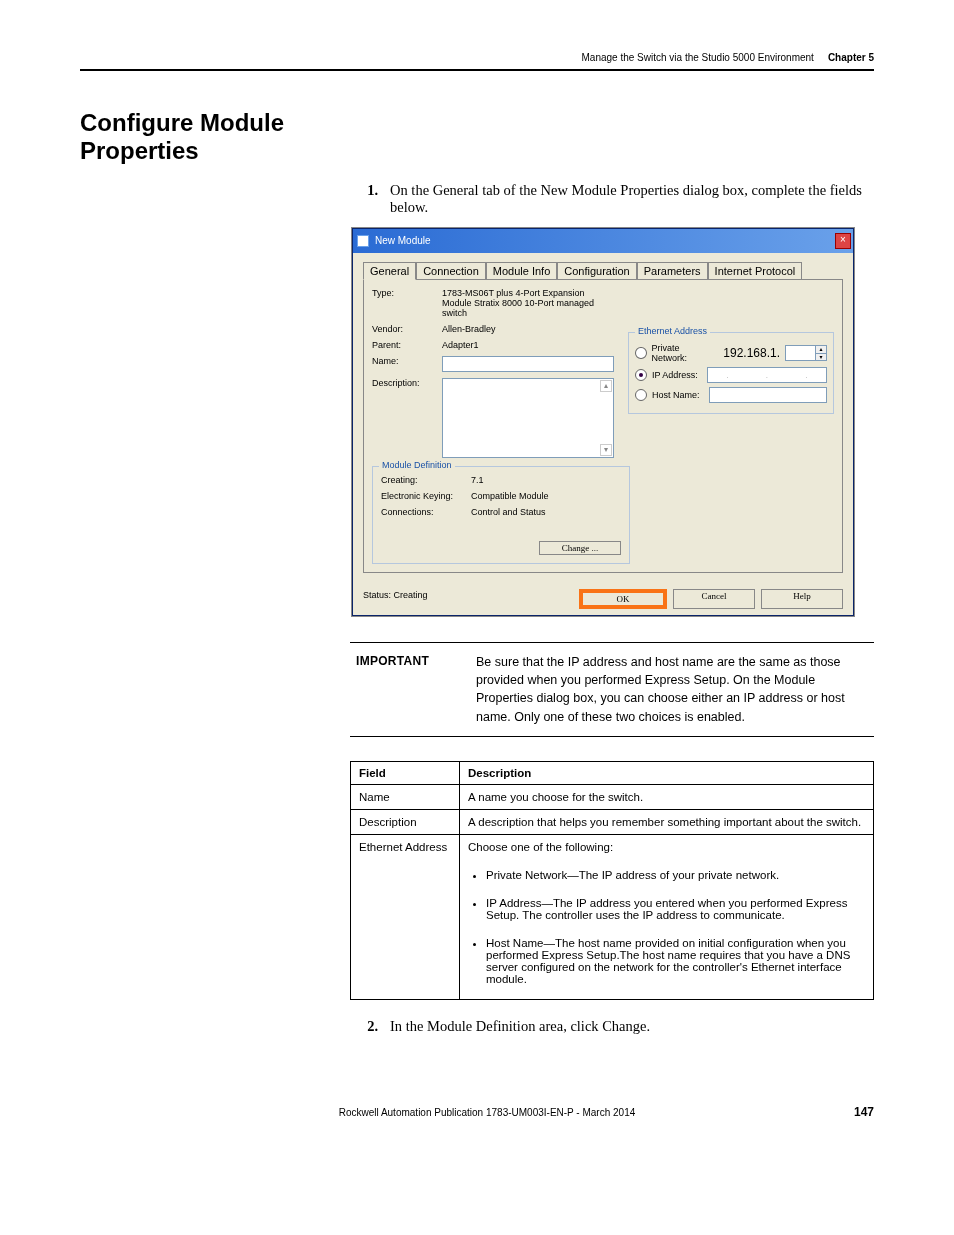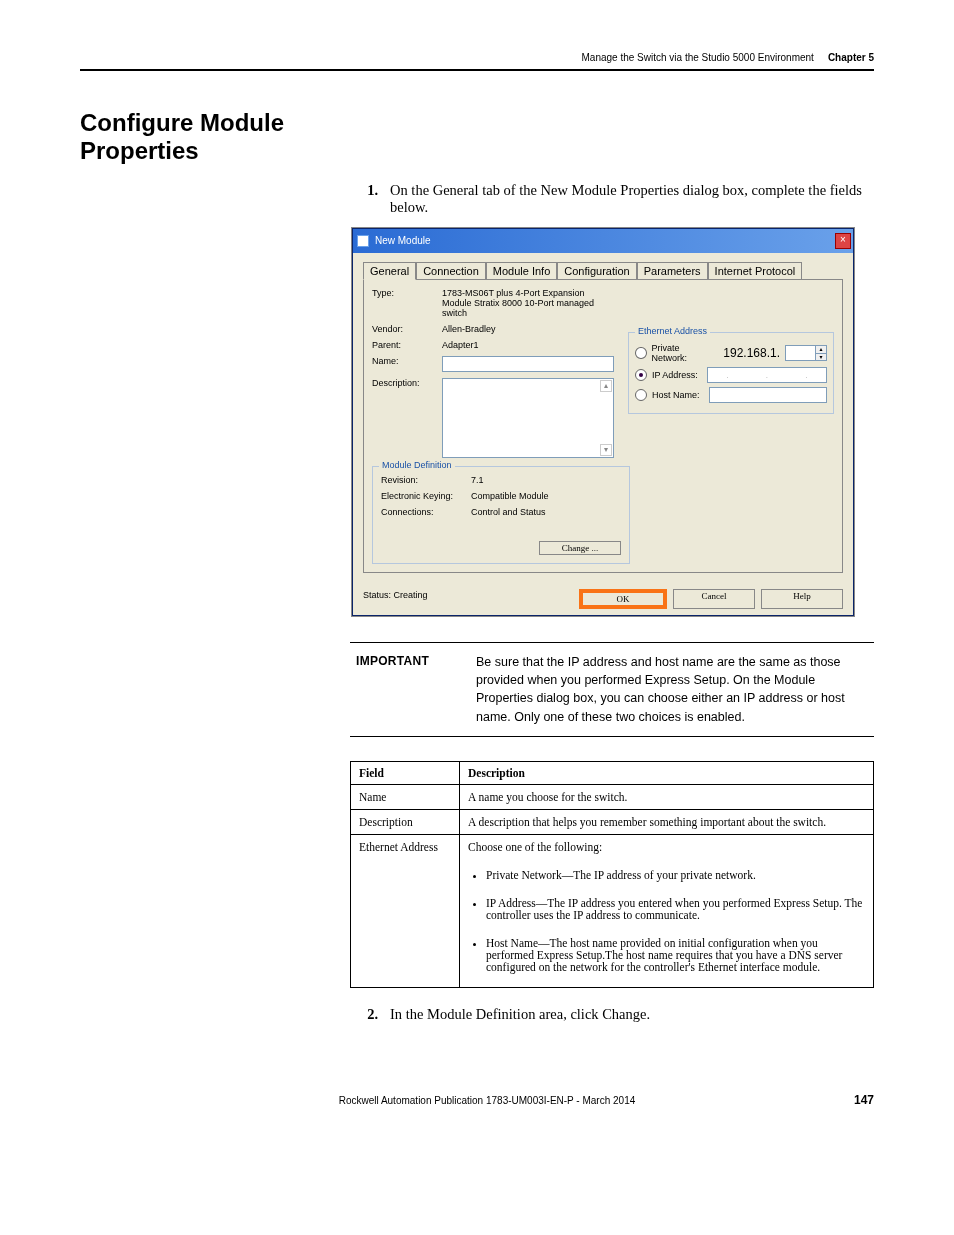--- a/index.html
+++ b/index.html
@@ -105,21 +105,21 @@
   
   .important-box{
     border-top:1px solid #000;border-bottom:1px solid #000;
     padding:10px 6px 10px 6px;margin:0 0 24px 0;
     display:flex;gap:28px;font-family:Verdana,Arial,sans-serif;font-size:12.5px;line-height:1.45;
   }
   .important-box .label{font-weight:bold;font-size:12px;letter-spacing:0.3px;flex:0 0 92px;}
   .important-box .text{flex:1;}
   
   table.field-table{
-    width:100%; border-collapse:collapse;font-family:Liberation Serif, serif;font-size:11.5px;
+    width:100%; border-collapse:collapse;font-family:Liberation Sans, sans-serif;font-size:11.5px;
   }
   table.field-table th{background:#fff;text-align:left;font-weight:bold;border:1px solid #000;padding:5px 8px;}
   table.field-table td{border:1px solid #000;padding:6px 8px;vertical-align:top;}
   .td-list{margin:6px 0 0 0;padding-left:18px;}
   .td-list li{margin:16px 0 8px 0;}
   .footer{
     position:relative;margin-top:70px;display:flex;justify-content:flex-start;align-items:baseline;
     font-family:Verdana,Arial,sans-serif;font-size:10px;
   }
   .footer .pub{flex:1;text-align:center;}
@@ -217,21 +217,21 @@
                   <span>Host Name:</span>
                   <div class="textbox" style="flex:1;margin-left:4px;"></div>
                 </div>
               </div>
             </div>
           </div>
 
           <div class="moddef" style="width:240px;">
             <span class="legend">Module Definition</span>
             <div class="mdgrid">
-              <div>Revision:</div>
+              <div>Creating:</div>
               <div>7.1</div>
               <div>Electronic Keying:</div>
               <div>Compatible Module</div>
               <div>Connections:</div>
               <div>Control and Status</div>
             </div>
             <div class="changebtnrow">
               <div class="dlg-btn">Change ...</div>
             </div>
           </div>

